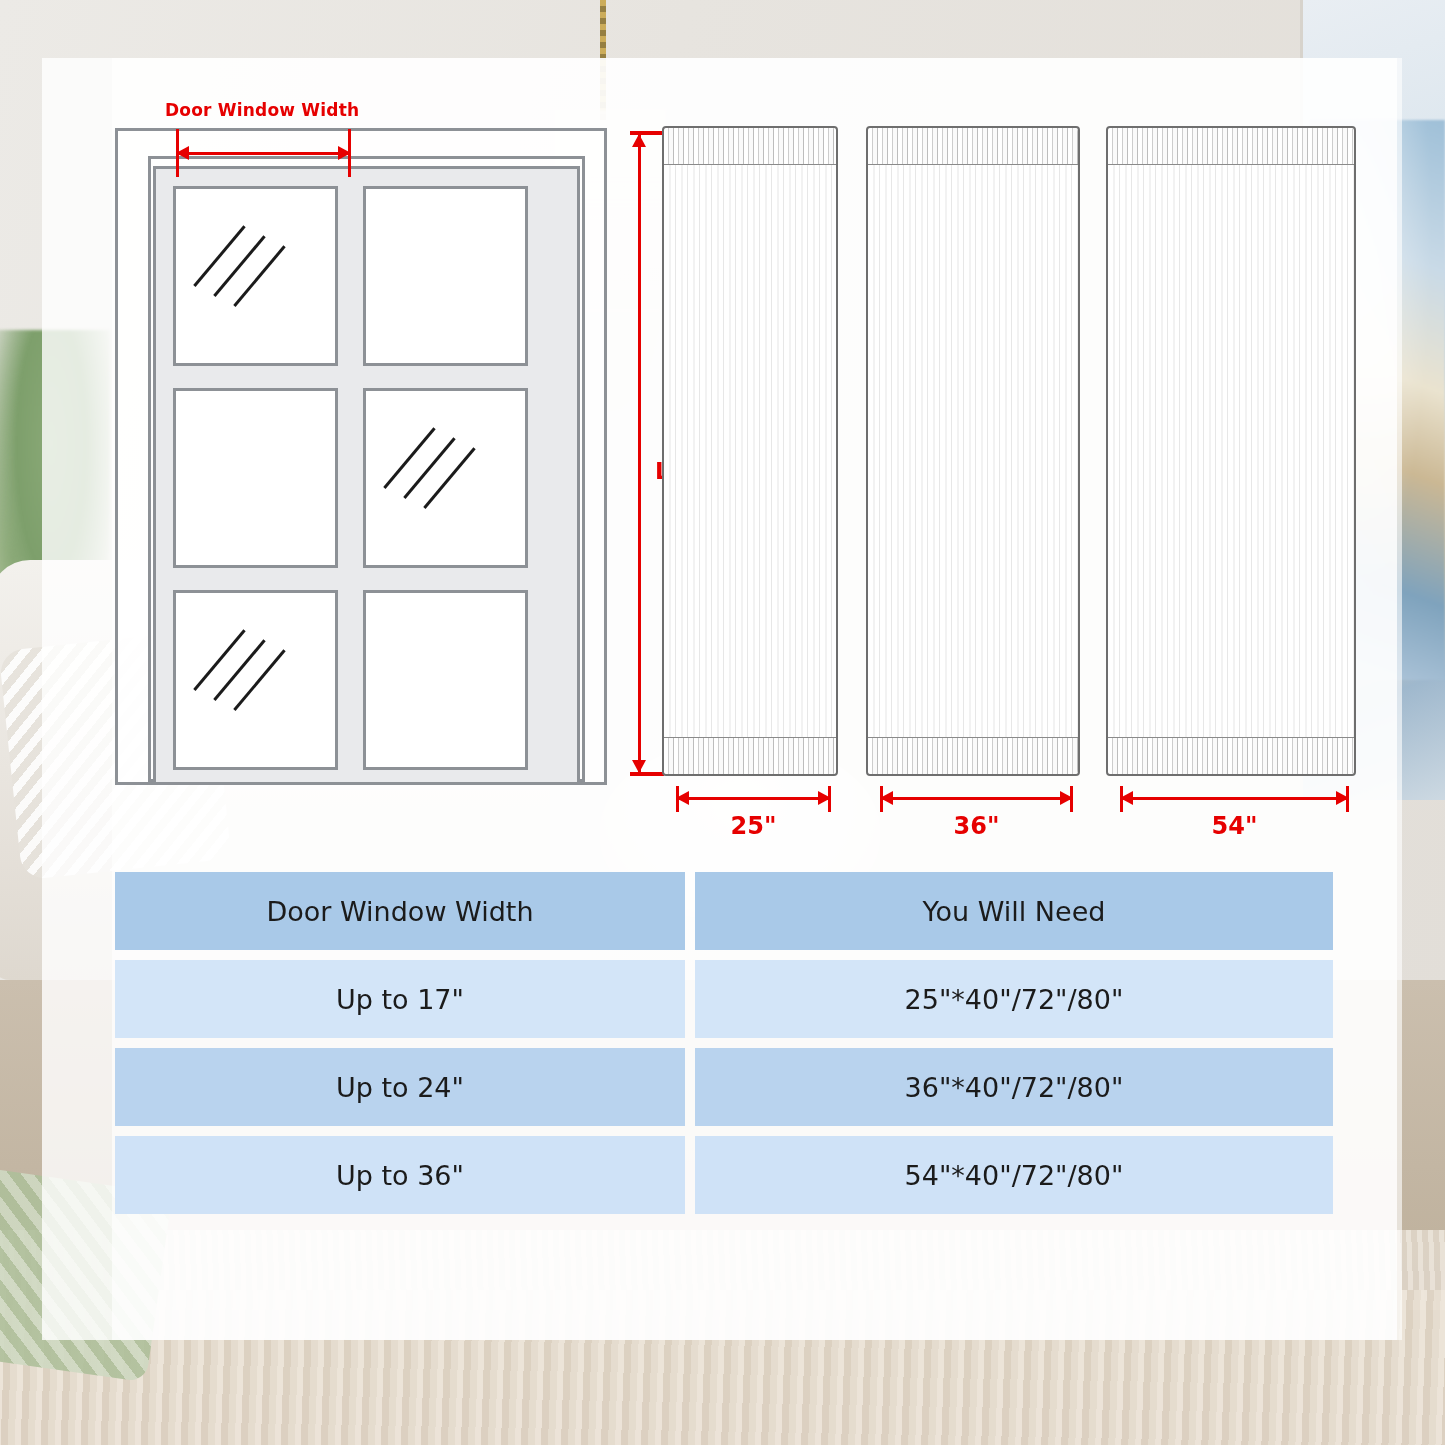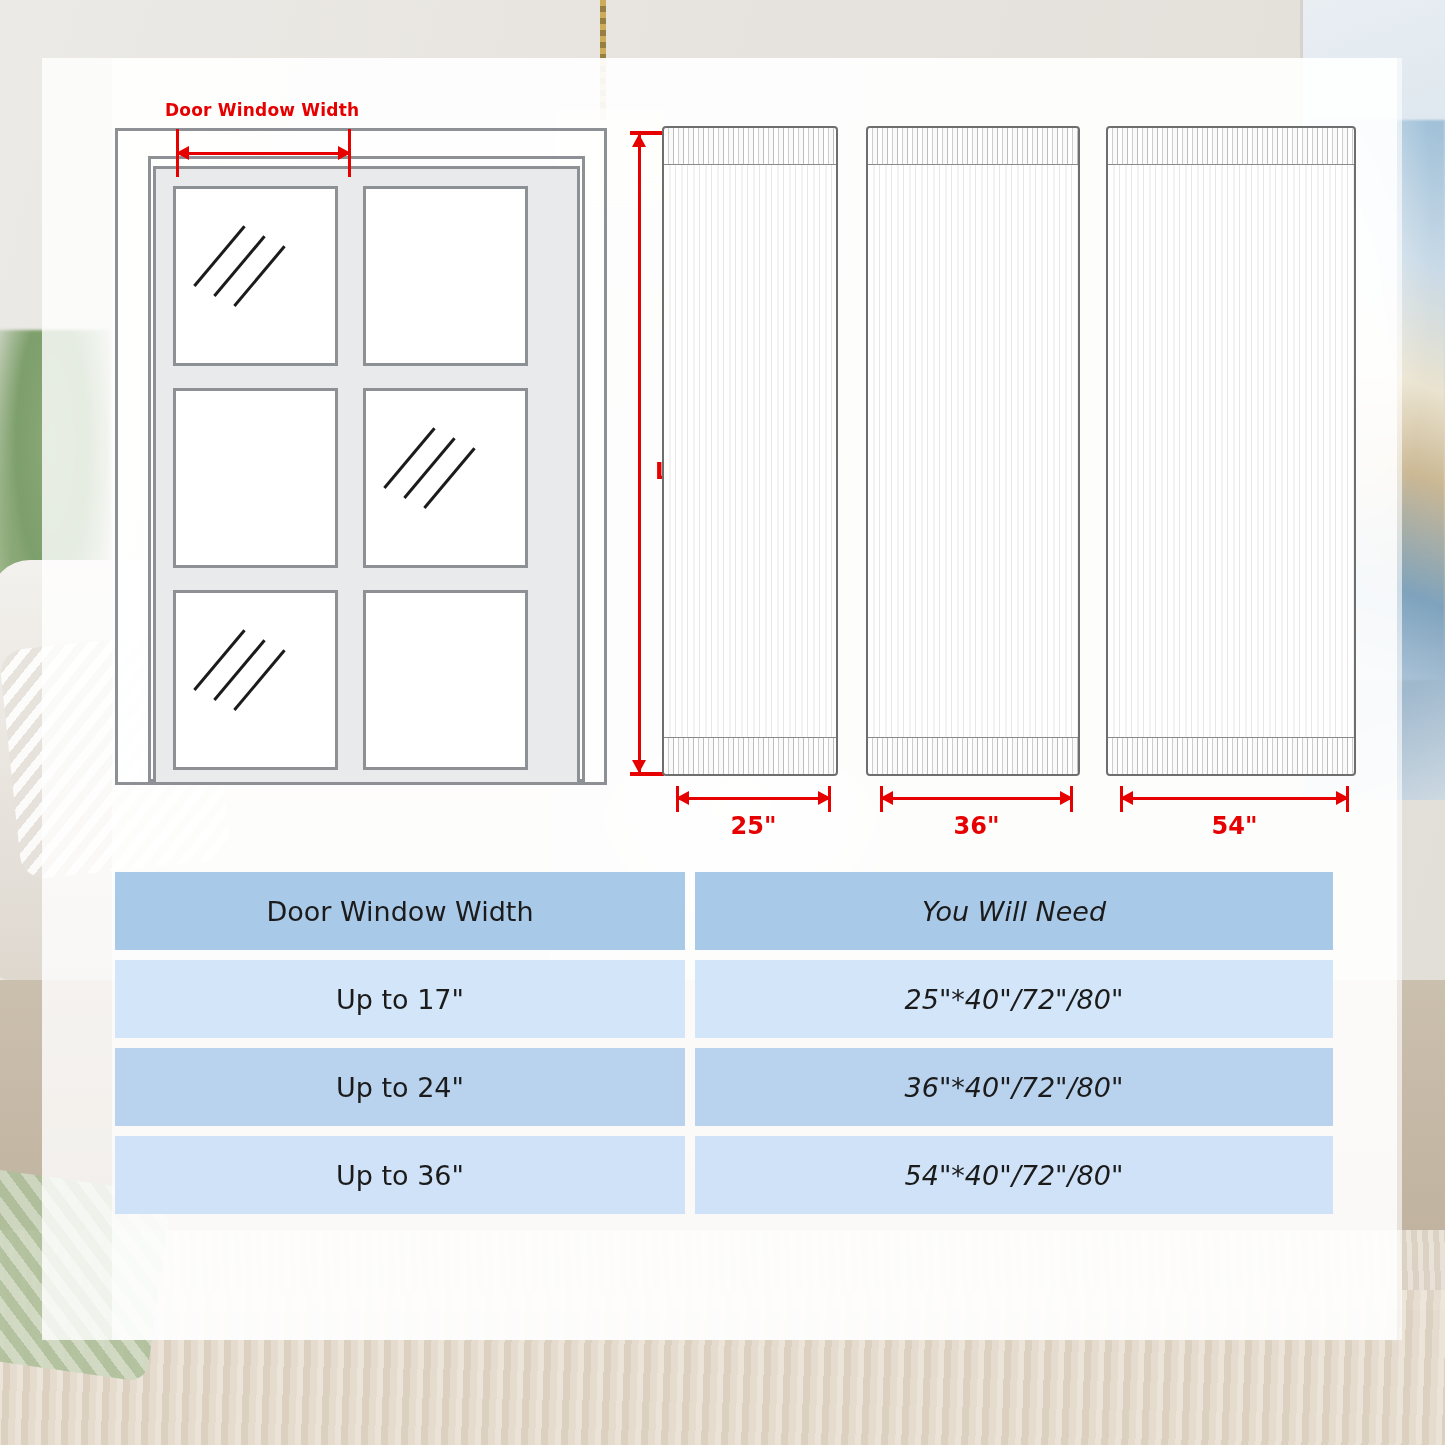--- a/index.html
+++ b/index.html
@@ -327,21 +327,21 @@
     height: 78px;
   }
   .t-cell {
     display: flex;
     align-items: center;
     justify-content: center;
     font-size: 27px;
     color: #1b1b1b;
   }
   .t-cell.left { width: 570px; }
-  .t-cell.right { width: 638px; font-style: italic; }
+  .t-cell.right { width: 638px; }
   .hdr { background: #a9c9e8; }
   .body-a { background: #d3e5f8; }
   .body-b { background: #b9d3ee; }
   .body-c { background: #cfe2f7; }
 </style>
 </head>
 <body>
 
 <div id="root">
 

